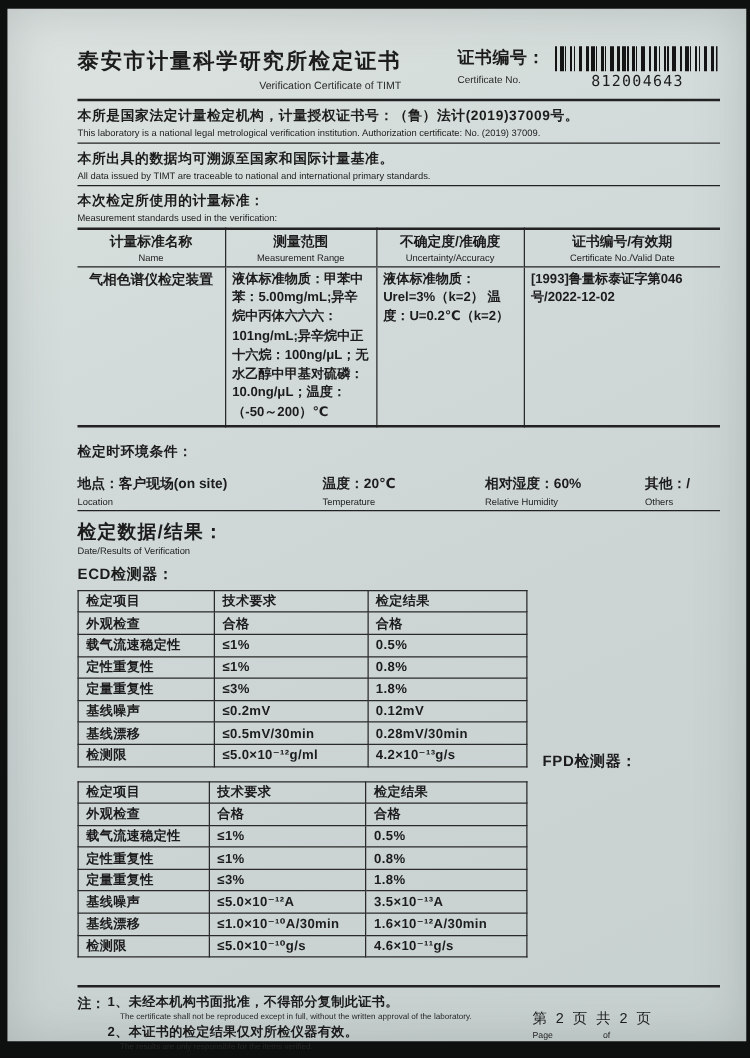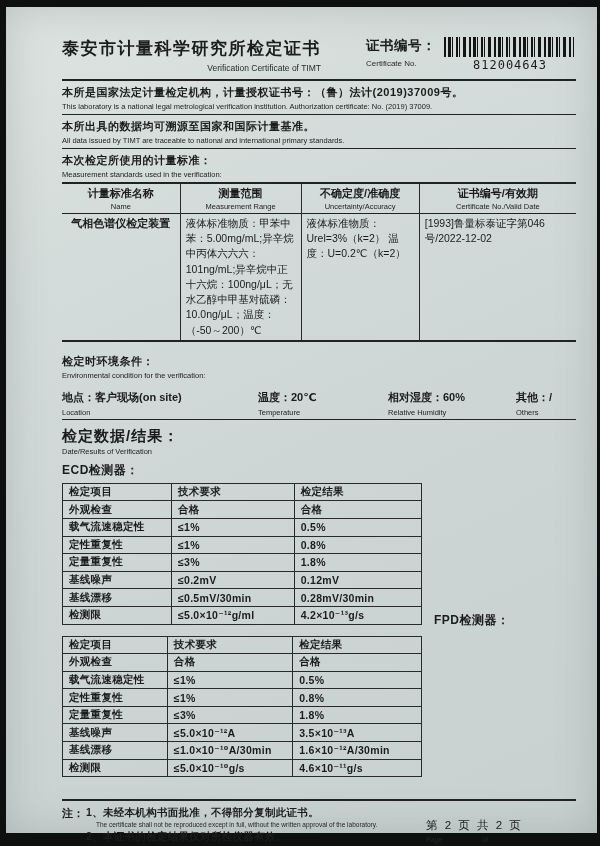--- a/index.html
+++ b/index.html
@@ -52,21 +52,21 @@
     border-left:1px solid #2a2a2a;border-right:1px solid #2a2a2a;
     vertical-align:top;padding:2px 5px;
   }
   .std-table th:first-child,.std-table td:first-child{border-left:none;}
   .std-table th:last-child,.std-table td:last-child{border-right:none;}
   .std-table thead tr{border-top:2px solid #222;border-bottom:1.5px solid #222;}
   .std-table tbody tr{border-bottom:2px solid #222;}
   .th-cn{font-size:11px;font-weight:bold;text-align:center;}
   .th-en{font-size:7.5px;font-weight:normal;text-align:center;margin-top:1px;}
   .std-name{font-size:11px;font-weight:700;text-align:center;padding-top:4px;}
-  .std-cell{font-size:10.5px;font-weight:400;line-height:1.45;height:104px;}
+  .std-cell{font-size:10.5px;font-weight:700;line-height:1.45;height:104px;}
 
   
   .env-head{margin-top:8px;}
   .env-row{display:flex;margin-top:7px;border-bottom:1.5px solid #222;padding-bottom:2px;}
   .env-item{}
   .env-item .v{font-size:11px;}
   .env-item .lab-cn{font-weight:bold;}
   .env-item .val{font-weight:bold;}
   .env-item .lab-en{font-size:7.5px;color:#222;margin-top:3px;font-weight:normal;}
   .env-loc{width:196px;}
@@ -178,21 +178,20 @@
           <td class="std-name">气相色谱仪检定装置</td>
           <td class="std-cell">液体标准物质：甲苯中苯：5.00mg/mL;异辛烷中丙体六六六：101ng/mL;异辛烷中正十六烷：100ng/μL；无水乙醇中甲基对硫磷：10.0ng/μL；温度：（-50～200）℃</td>
           <td class="std-cell">液体标准物质：Urel=3%（k=2） 温度：U=0.2℃（k=2）</td>
           <td class="std-cell">[1993]鲁量标泰证字第046号/2022-12-02</td>
         </tr>
       </tbody>
     </table>
 
     <div class="stmt env-head">
       <div class="stmt-cn">检定时环境条件：</div>
-      <div class="stmt-en">Environmental condition for the verification:</div>
     </div>
     <div class="env-row">
       <div class="env-item env-loc">
         <div class="v"><span class="lab-cn">地点：</span><span class="val">客户现场(on site)</span></div>
         <div class="lab-en">Location</div>
       </div>
       <div class="env-item env-temp">
         <div class="v"><span class="lab-cn">温度：</span><span class="val">20℃</span></div>
         <div class="lab-en">Temperature</div>
       </div>

